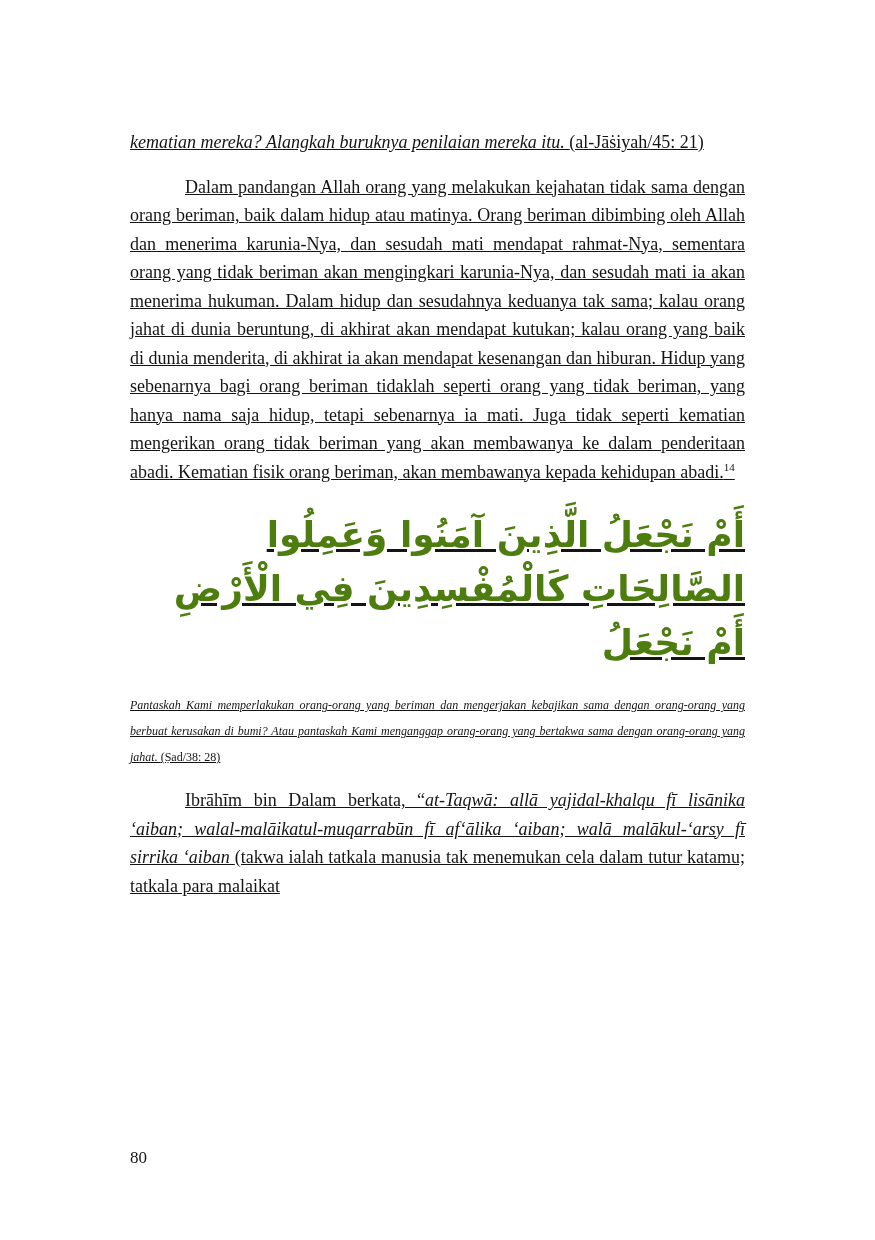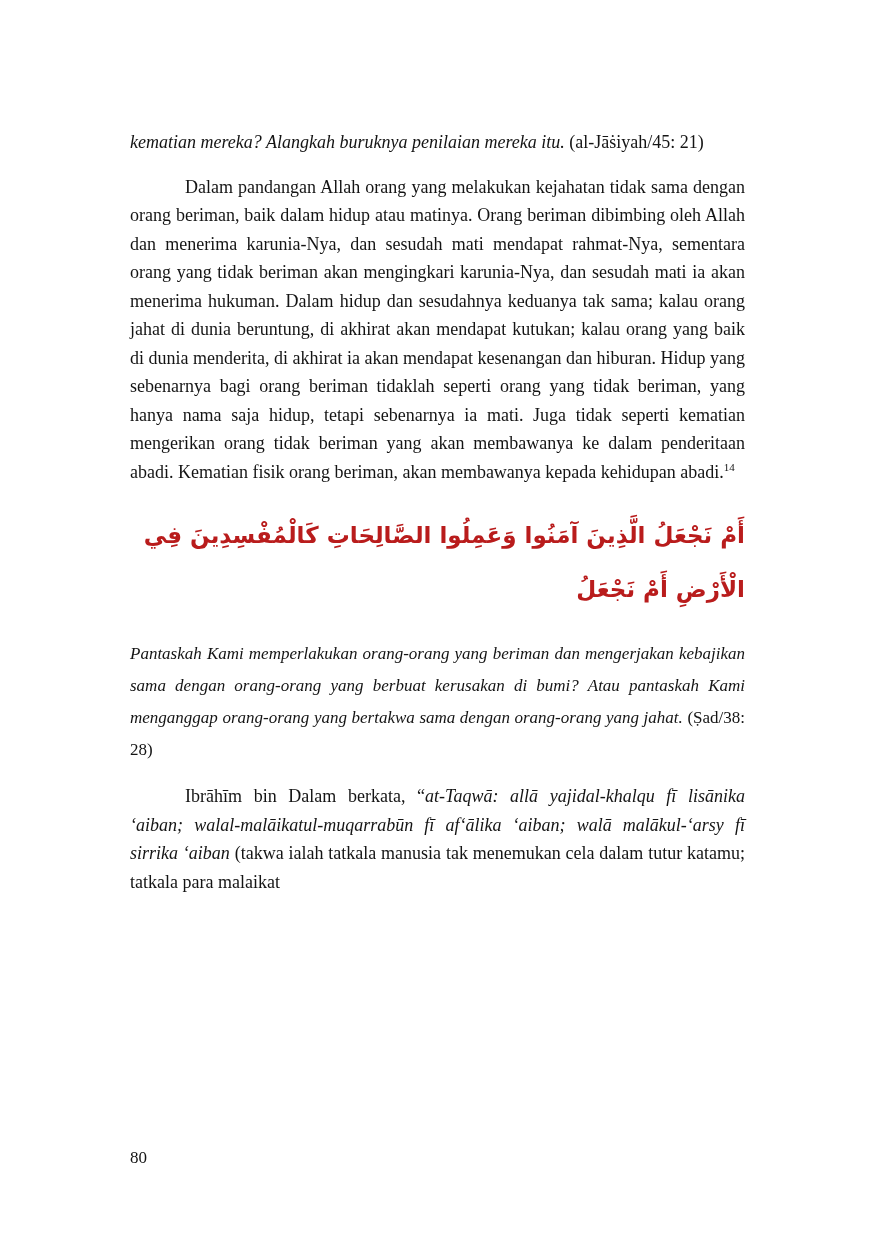--- a/index.html
+++ b/index.html
@@ -9,20 +9,21 @@
   }
   .page {
     position: relative;
     width: 875px;
     height: 1240px;
     background: #ffffff;
     box-sizing: border-box;
     padding: 128px 130px 0 130px;
     color: #141414;
     font-family: "Liberation Serif", "DejaVu Serif", serif;
+    text-decoration: underline;
   }
   p { margin: 0; }
   .body-text {
     font-size: 18px;
     line-height: 28.5px;
     text-align: justify;
   }
   .indent { text-indent: 55px; margin-top: 16px; }
   .italic { font-style: italic; }
   .roman { font-style: normal; }
@@ -34,31 +35,31 @@
   }
   .footnote-sup {
     font-size: 11px;
     vertical-align: super;
     line-height: 0;
   }
   .arabic-block {
     direction: rtl;
     font-family: "DejaVu Sans", sans-serif;
     font-weight: bold;
-    font-size: 23px;
+    font-size: 36px;
     line-height: 54px;
     margin-top: 22px;
     margin-bottom: 22px;
-    color: #b91c1c;
+    color: #4d7c0f;
   }
   .arabic-line1 { text-align: right; }
   .arabic-line2 { text-align: left; }
   .translation {
-    font-size: 17px;
-    line-height: 32px;
+    font-size: 12px;
+    line-height: 26px;
     text-align: justify;
     margin-bottom: 16px;
   }
   .footer {
     position: absolute;
     left: 130px;
     right: 136px;
     top: 1148px;
     display: flex;
     justify-content: space-between;

